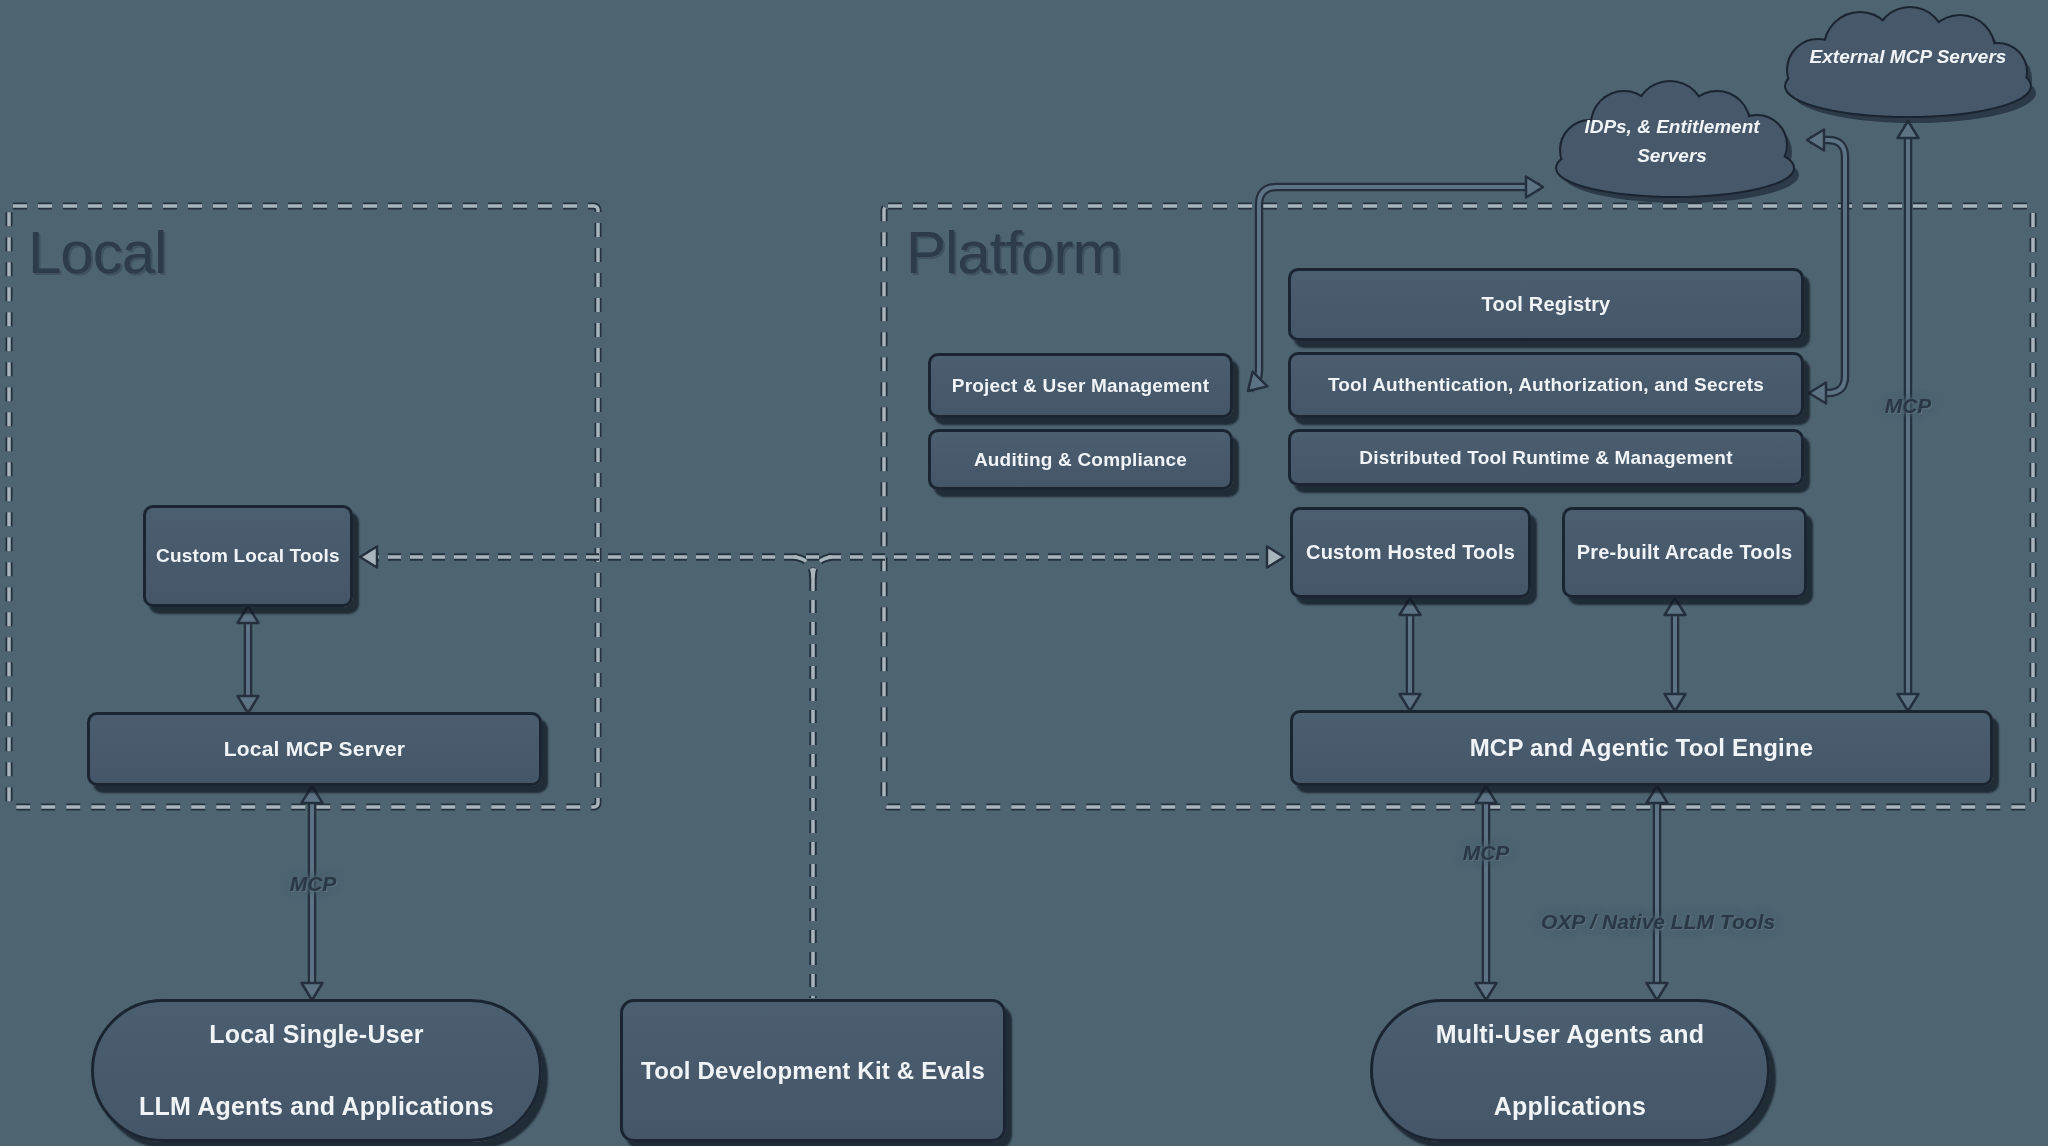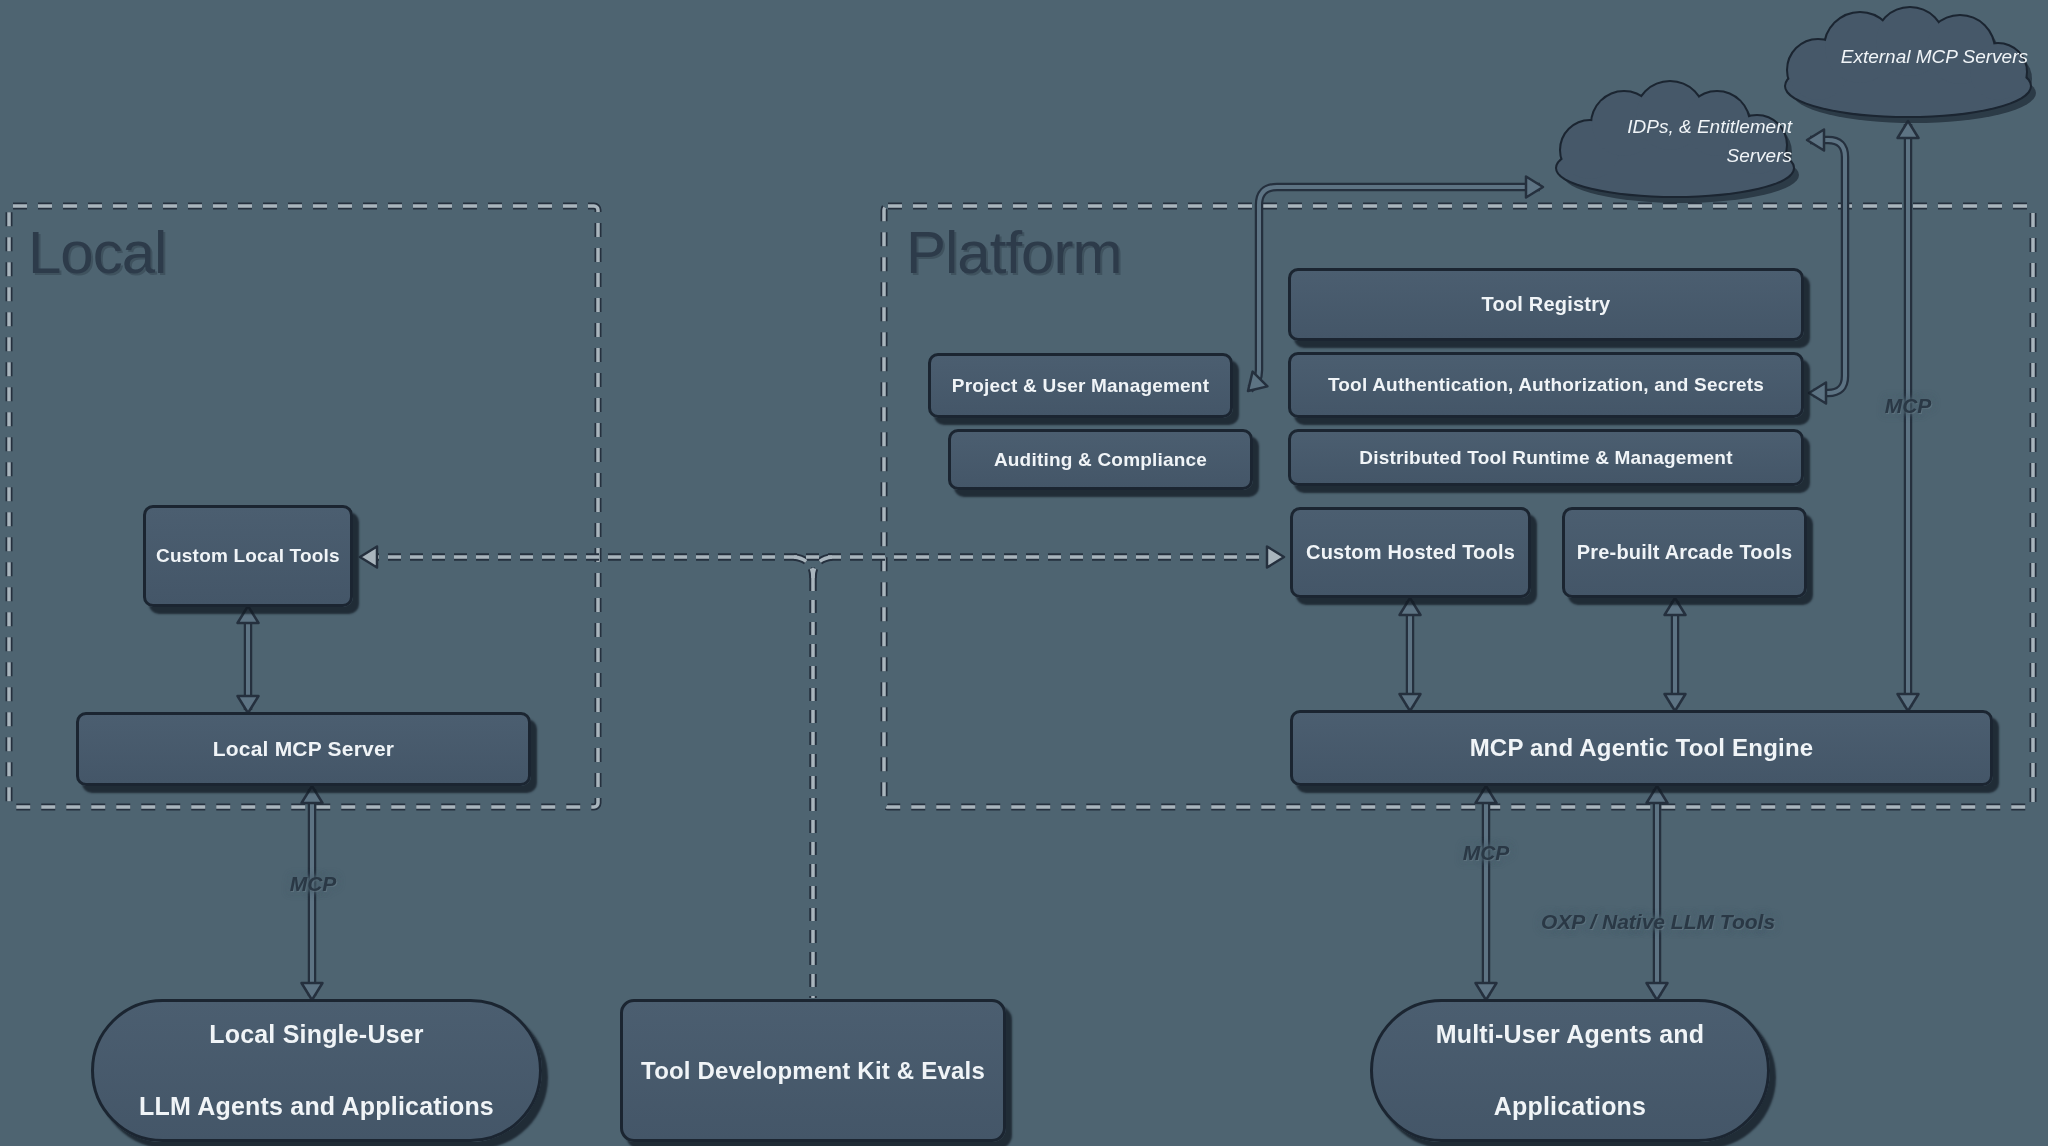--- a/index.html
+++ b/index.html
@@ -23,22 +23,22 @@
   .node .l2{margin-top:6px;}
   .stadium{border-radius:74px;font-weight:700;gap:37px;}
   .bigrect{border-radius:14px;font-weight:700;}
   .section-title{
     position:absolute;z-index:2;
     font-weight:400;color:#2d3b4a;letter-spacing:-1px;
     font-size:60px;
     text-shadow:2px 2px 0 rgba(20,28,38,0.25);
   }
   .cloud-label{
-    position:absolute;z-index:3;color:#f0f4f7;font-style:italic;font-weight:400;
-    font-size:19px;text-align:right;line-height:29px;
+    position:absolute;z-index:3;color:#f0f4f7;font-style:italic;font-weight:700;
+    font-size:19px;text-align:center;line-height:29px;
   }
   .edge-label{
     position:absolute;z-index:4;transform:translate(-50%,-50%);
     font-style:italic;font-weight:700;font-size:21px;color:#2a3845;
     white-space:nowrap;
     text-shadow:0 0 4px #4e6471,0 0 6px #4e6471,0 0 8px #4e6471,1px 1px 0 rgba(170,182,192,0.35);
   }
 </style>
 </head>
 <body>
@@ -179,28 +179,28 @@
 
   <div class="cloud-label" style="left:1788px;top:42px;width:240px;">External MCP Servers</div>
   <div class="cloud-label" style="left:1552px;top:112px;width:240px;">
     <div>IDPs, &amp; Entitlement</div>
     <div>Servers</div>
   </div>
 
   <div class="node" style="left:143px;top:505px;width:210px;height:102px;font-size:19px;">
     <span>Custom Local Tools</span>
   </div>
-  <div class="node" style="left:76px;top:712px;width:455px;height:74px;font-size:21px;">
+  <div class="node" style="left:87px;top:712px;width:455px;height:74px;font-size:21px;">
     <span>Local MCP Server</span>
   </div>
 
   <div class="node" style="left:928px;top:353px;width:305px;height:65px;font-size:19px;">
     <span>Project &amp; User Management</span>
   </div>
-  <div class="node" style="left:928px;top:429px;width:305px;height:61px;font-size:19px;margin-left:20px;">
+  <div class="node" style="left:928px;top:429px;width:305px;height:61px;font-size:19px;">
     <span>Auditing &amp; Compliance</span>
   </div>
   <div class="node" style="left:1288px;top:268px;width:516px;height:73px;font-size:20px;">
     <span>Tool Registry</span>
   </div>
   <div class="node" style="left:1288px;top:352px;width:516px;height:66px;font-size:19px;">
     <span>Tool Authentication, Authorization, and Secrets</span>
   </div>
   <div class="node" style="left:1288px;top:429px;width:516px;height:57px;font-size:19px;">
     <span>Distributed Tool Runtime &amp; Management</span>

